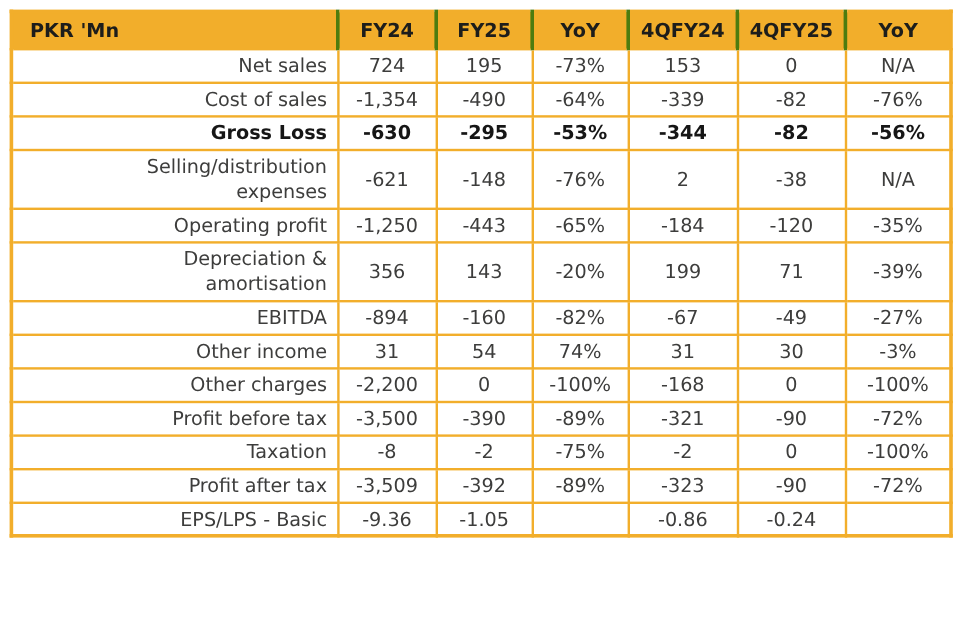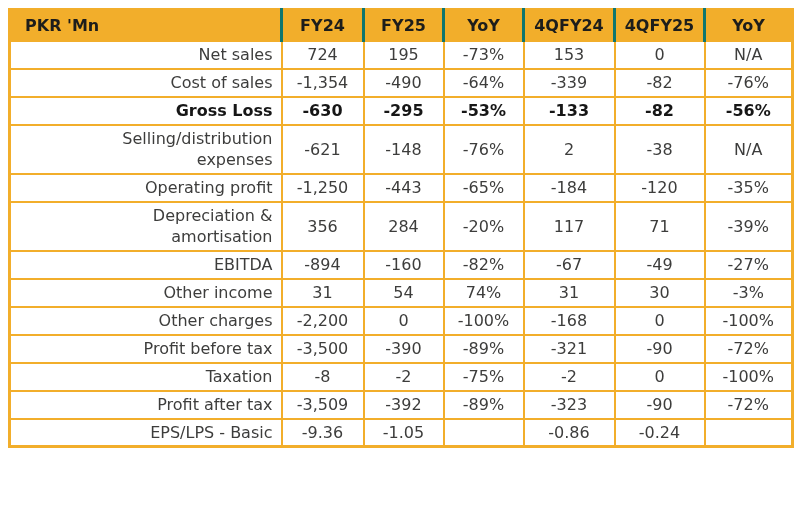--- a/index.html
+++ b/index.html
@@ -34,21 +34,21 @@
     padding: 2px 8px;
     text-align: center;
     vertical-align: middle;
     border: none;
   }
   thead th:first-child {
     text-align: left;
     padding-left: 14px;
   }
   thead th + th {
-    border-left: 3px solid #0f766e;
+    border-left: 3px solid #4d7c0f;
   }
   
   tbody td, tbody th.row-label {
     border: 2px solid #F2AE2B;
     font-size: 16px;
     color: #3d3d3c;
     height: 28px;
     padding: 2px 8px;
     vertical-align: middle;
     background: #ffffff;
@@ -112,21 +112,21 @@
           <td>-64%</td>
           <td>-339</td>
           <td>-82</td>
           <td>-76%</td>
         </tr>
         <tr class="bold-row">
           <th class="row-label">Gross Loss</th>
           <td>-630</td>
           <td>-295</td>
           <td>-53%</td>
-          <td>-133</td>
+          <td>-344</td>
           <td>-82</td>
           <td>-56%</td>
         </tr>
         <tr>
           <th class="row-label">Selling/distribution
 expenses</th>
           <td>-621</td>
           <td>-148</td>
           <td>-76%</td>
           <td>2</td>
@@ -139,23 +139,23 @@
           <td>-443</td>
           <td>-65%</td>
           <td>-184</td>
           <td>-120</td>
           <td>-35%</td>
         </tr>
         <tr>
           <th class="row-label">Depreciation &amp;
 amortisation</th>
           <td>356</td>
-          <td>284</td>
+          <td>143</td>
           <td>-20%</td>
-          <td>117</td>
+          <td>199</td>
           <td>71</td>
           <td>-39%</td>
         </tr>
         <tr>
           <th class="row-label">EBITDA</th>
           <td>-894</td>
           <td>-160</td>
           <td>-82%</td>
           <td>-67</td>
           <td>-49</td>

